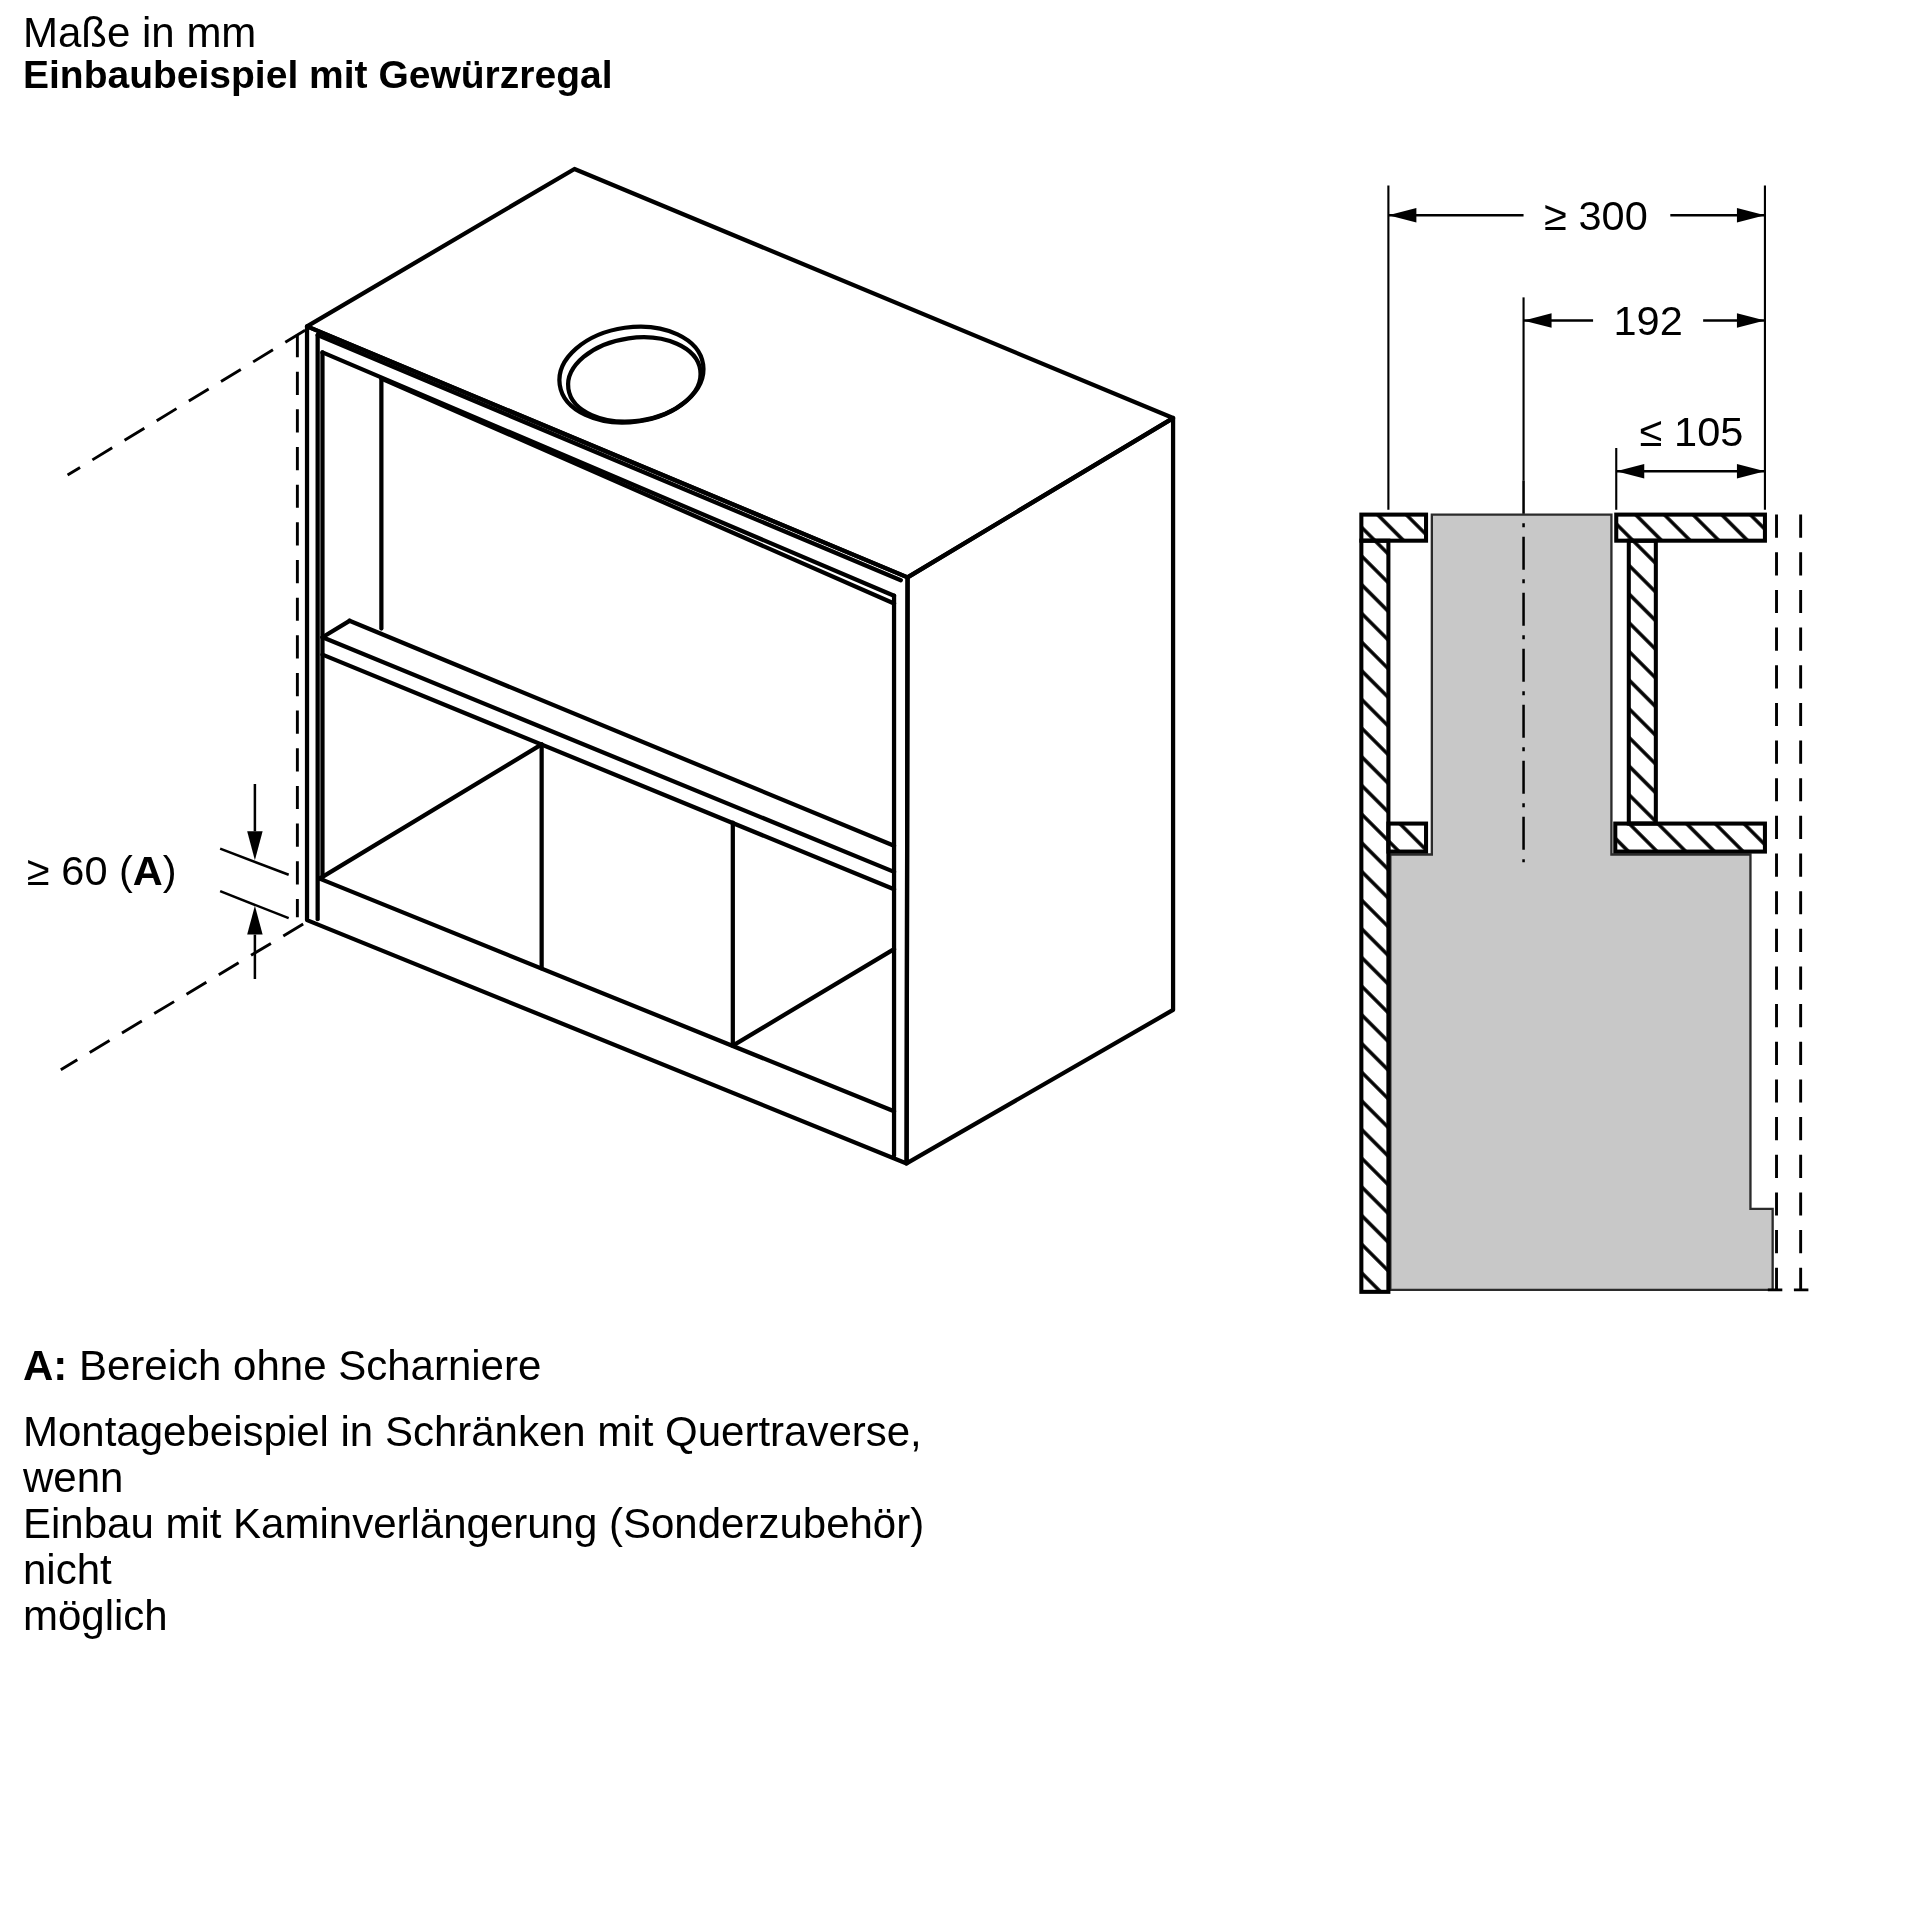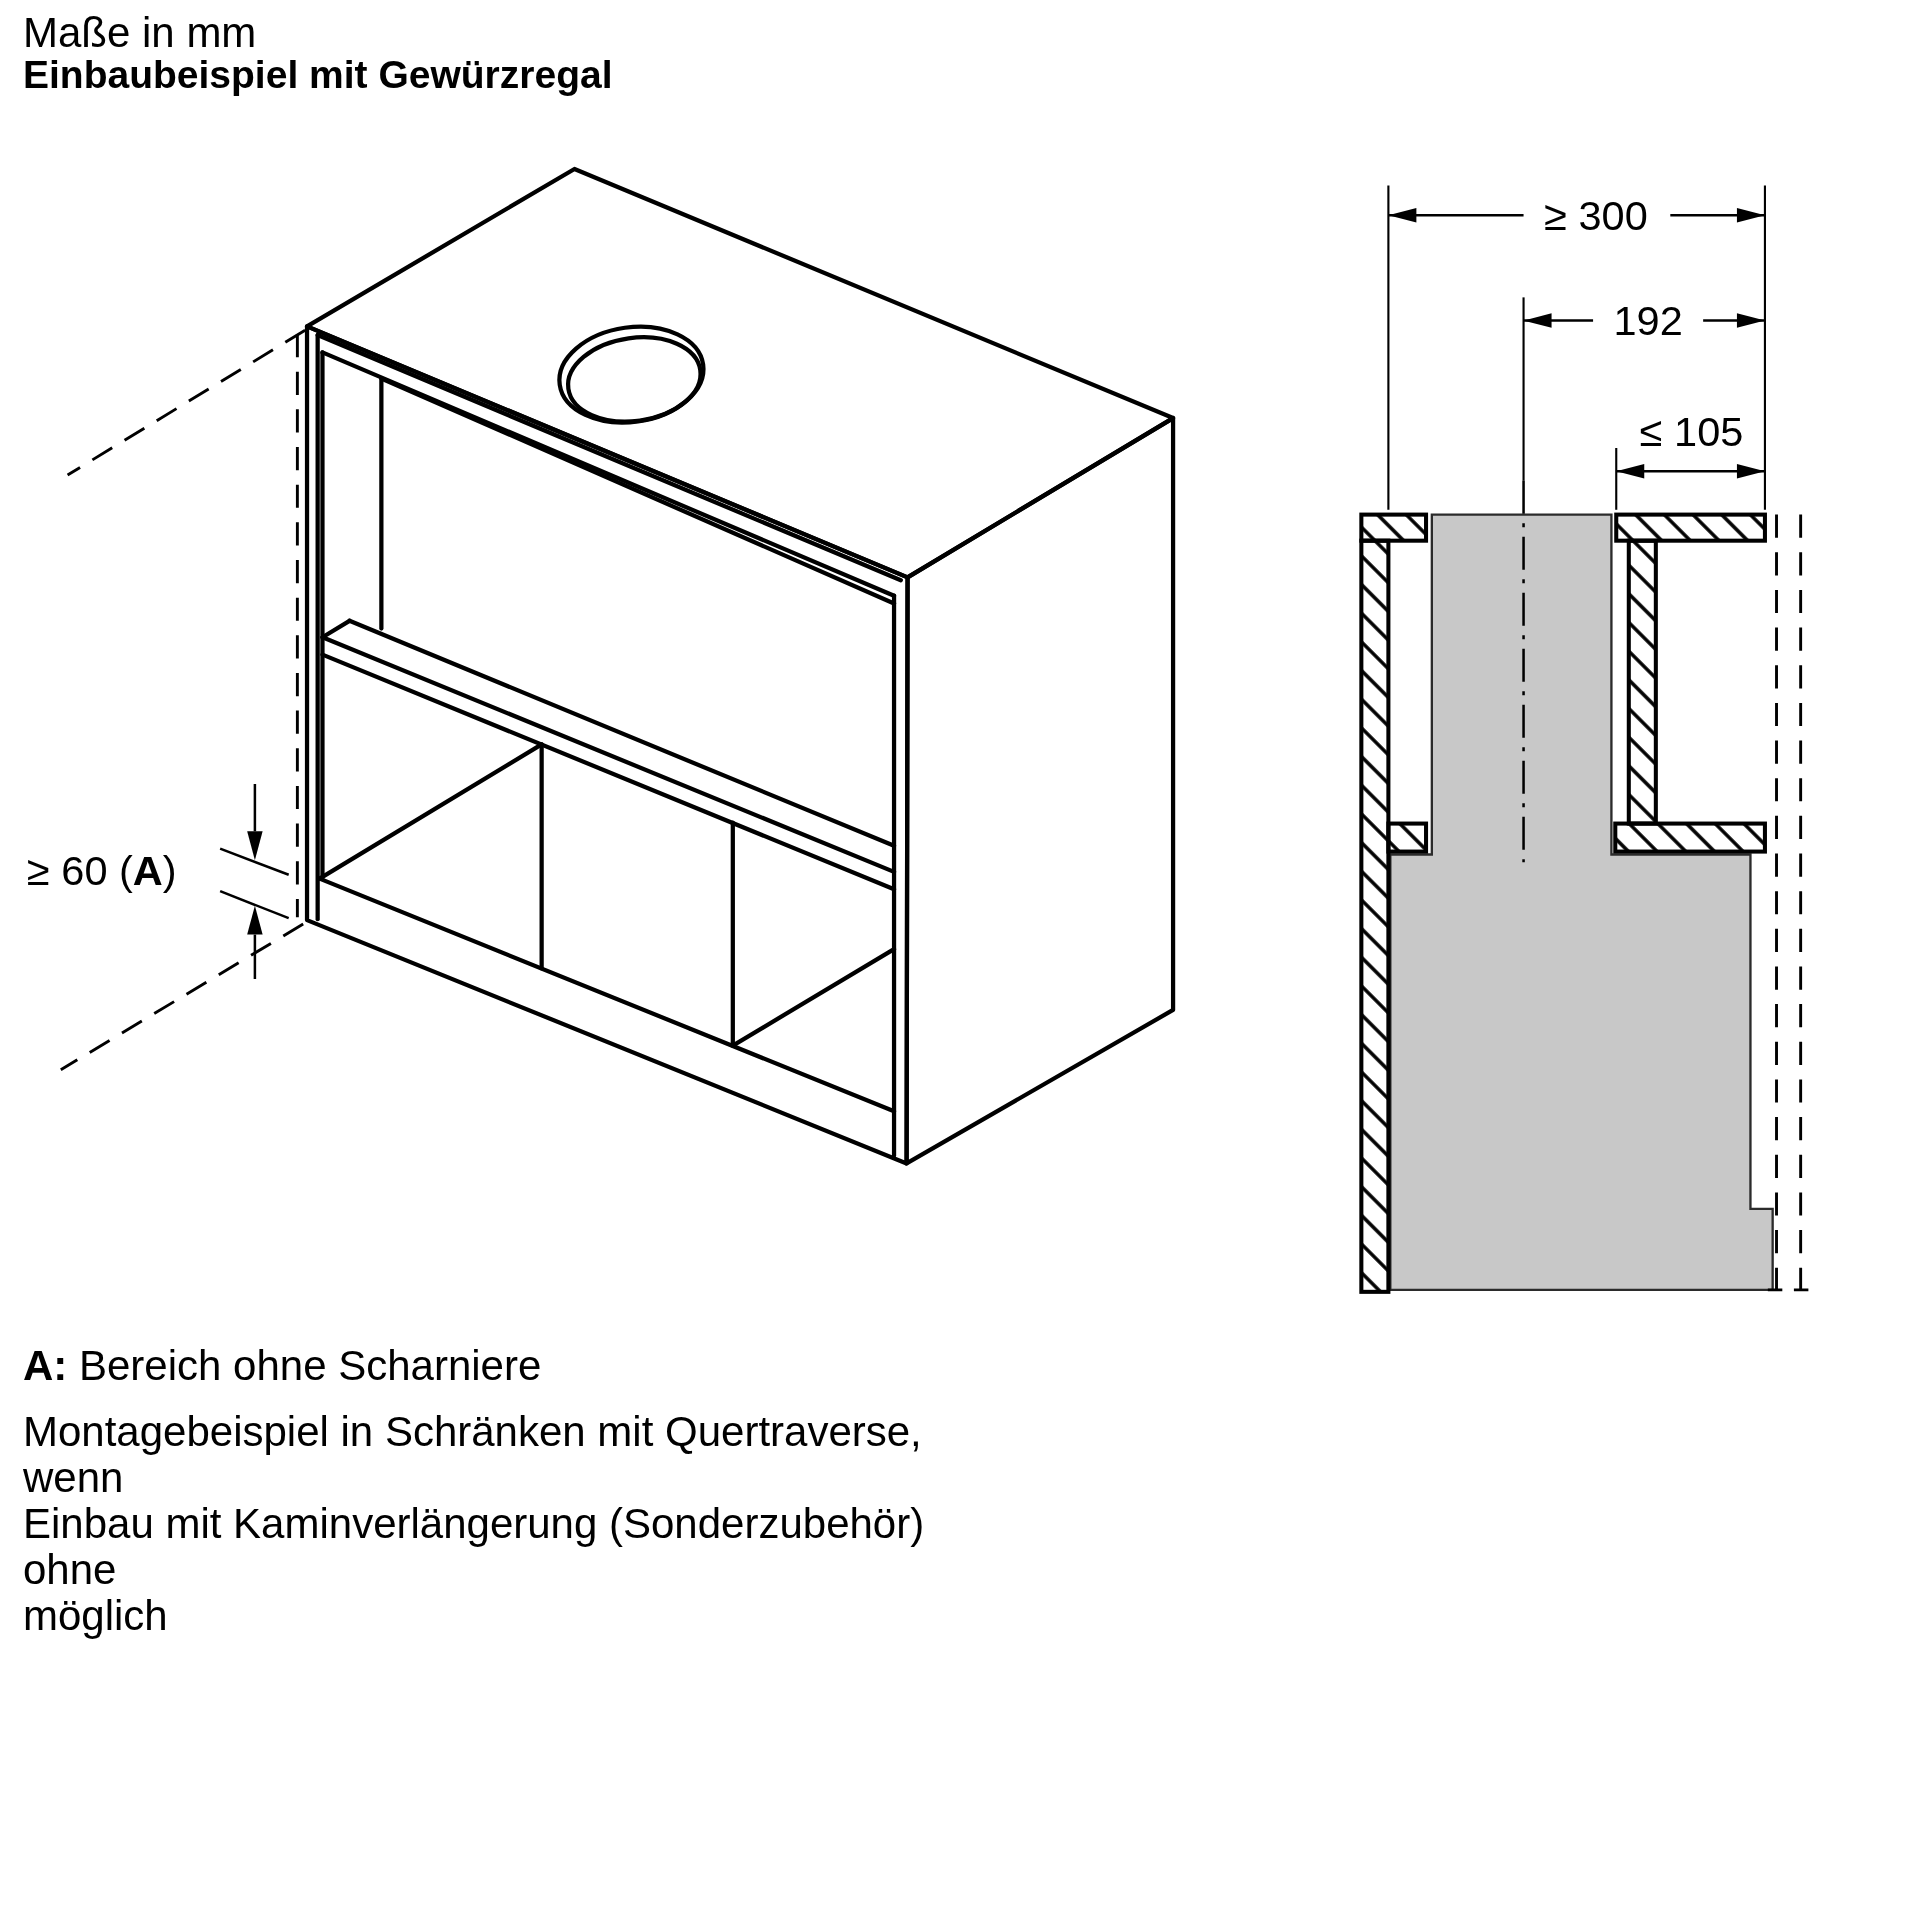--- a/index.html
+++ b/index.html
@@ -154,18 +154,18 @@
         <polygon points="1828,488 1799,480.5 1799,495.5" fill="#000"></polygon>
         <text x="1752" y="462" font-size="43" text-anchor="middle">≤ 105</text>
       </g>
     </g>
   </svg>
 
   <div id="legend-line" class="txt"><span class="b">A:</span><span> Bereich ohne Scharniere</span></div>
 
   <div id="note-block" class="txt">
     <div>Montagebeispiel in Schränken mit Quertraverse, wenn</div>
-    <div>Einbau mit Kaminverlängerung (Sonderzubehör) ohne</div>
+    <div>Einbau mit Kaminverlängerung (Sonderzubehör) nicht</div>
     <div>möglich</div>
   </div>
 
 </div>
 
 
 </body></html>

